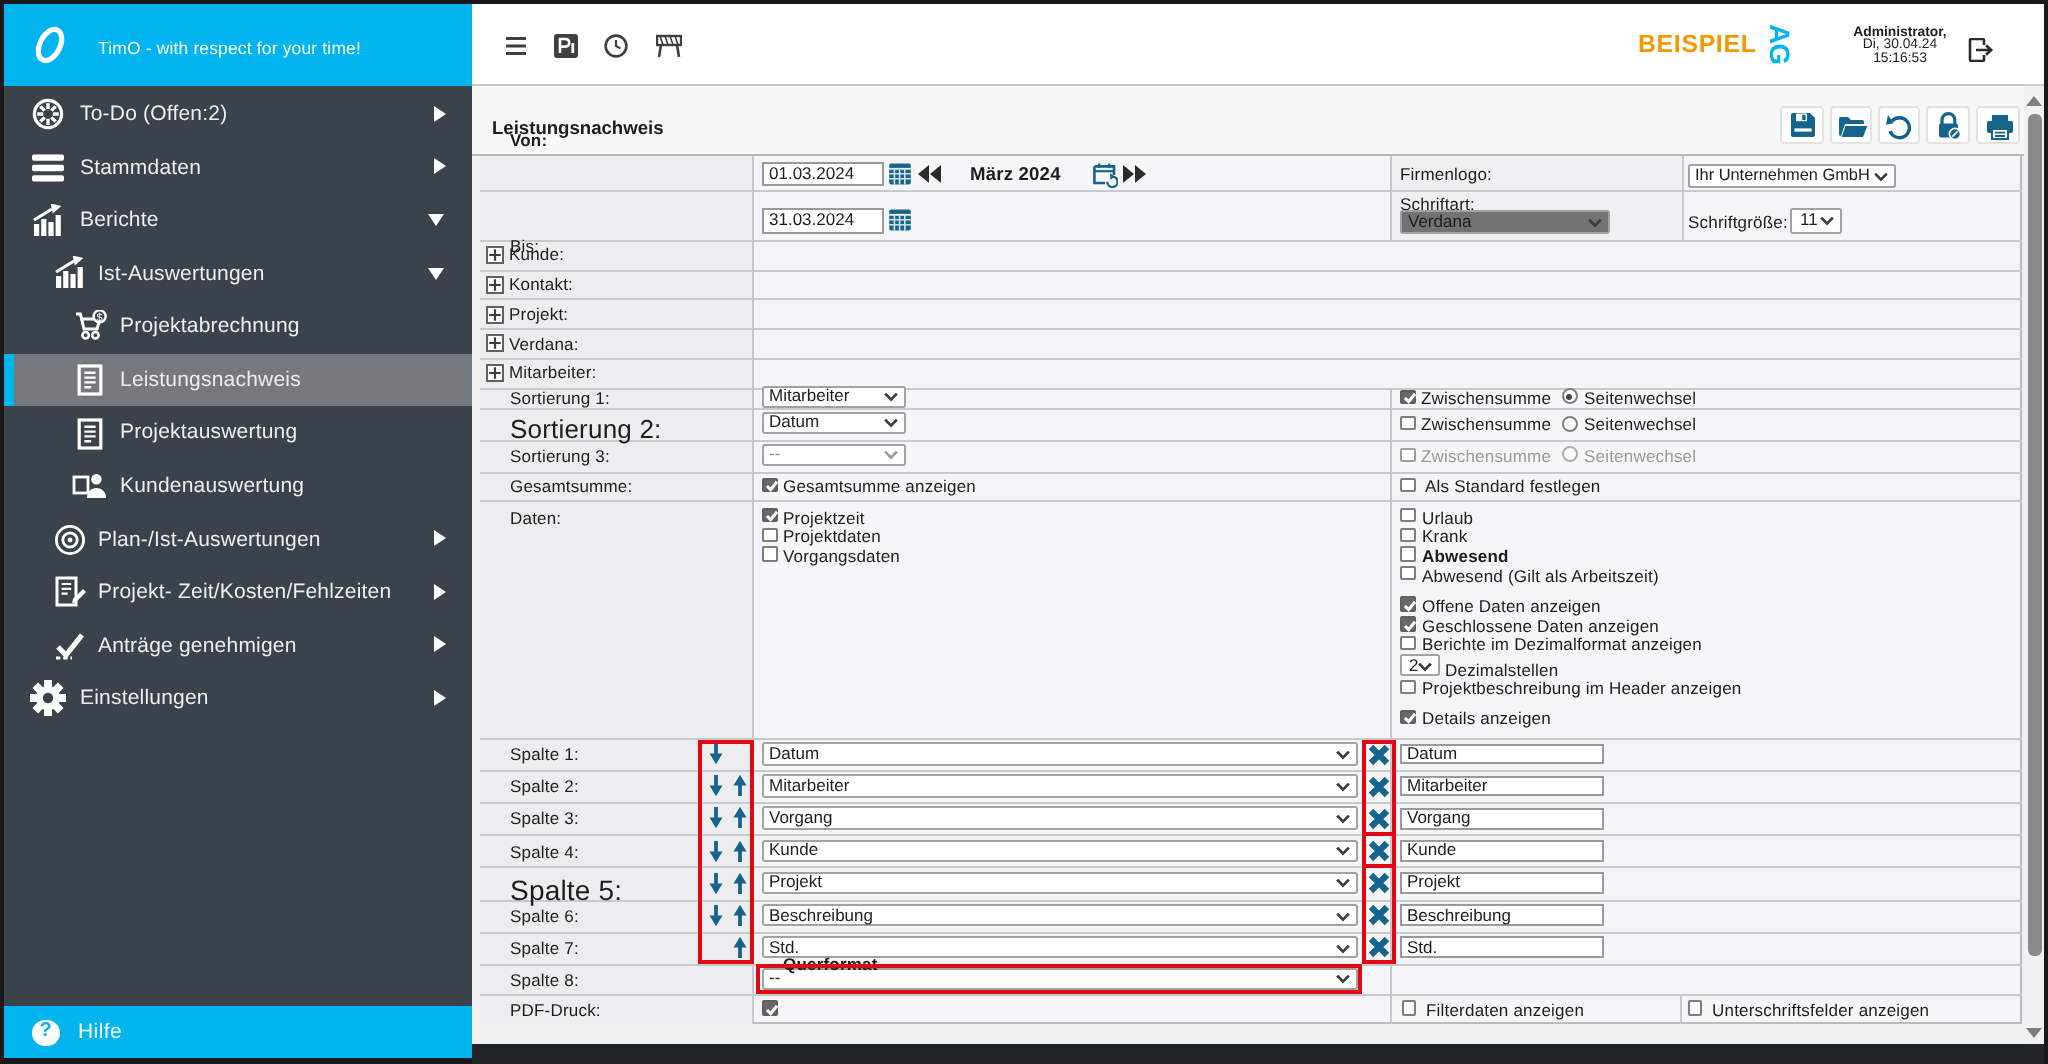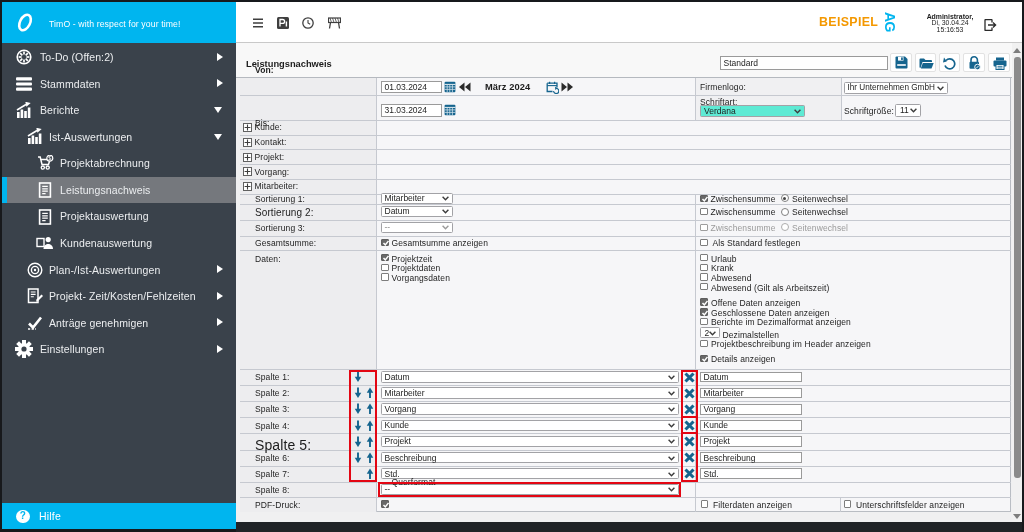--- a/index.html
+++ b/index.html
@@ -138,23 +138,20 @@
 <div style="position:absolute;left:819px;top:14.5px;font-size:12.4px;font-weight:700;color:#f49800;letter-spacing:0.35px;white-space:nowrap;">BEISPIEL</div>
 <div style="position:absolute;left:880px;top:12px;font-size:14px;font-weight:700;color:#00b5ef;transform:rotate(90deg);transform-origin:0 0;letter-spacing:-0.5px;line-height:0.75;margin-left:14.5px;white-space:nowrap;">AG</div>
 <div style="position:absolute;left:912px;top:13.8px;width:76px;text-align:center;font-size:6.9px;color:#1d1d1d;line-height:0.93;"><span style="font-weight:700;">Administrator,</span><br>Di, 30.04.24<br>15:16:53</div>
 <svg width="13" height="12" viewBox="0 0 13 12" style="position:absolute;left:984px;top:18.5px;">
       <path d="M8 3.5 V1.1 Q8 0.5 7.4 0.5 H1.6 Q1 0.5 1 1.1 V10.9 Q1 11.5 1.6 11.5 H7.4 Q8 11.5 8 10.9 V8.5" fill="none" stroke="#2b2b2b" stroke-width="1.3"></path>
       <path d="M4 6 H11 M9 3.6 L11.6 6 L9 8.4" fill="none" stroke="#2b2b2b" stroke-width="1.3"></path>
     </svg>
 <div style="position:absolute;left:236px;top:43px;width:786px;height:479px;background:#f0f0f1;"></div>
 <div style="position:absolute;left:236px;top:43px;width:786px;height:34.7px;background:#f8f8f8;border-bottom:1px solid #b5b9bf;box-sizing:border-box;"></div>
 <div style="position:absolute;left:246px;top:58.5px;font-size:9.3px;font-weight:700;color:#1d1d1d;letter-spacing:0px;white-space:nowrap;">Leistungsnachweis</div>
-<div style="position:absolute;left:719.5px;top:55.5px;width:168.5px;height:14.5px;background:#fff;border:1px solid #9a9a9a;box-sizing:border-box;">
-      <div style="position:absolute;left:3px;top:50%;transform:translateY(-54%);font-size:8.5px;color:#1d1d1d;white-space:nowrap;">Standard</div>
-    </div>
 <div style="position:absolute;left:890px;top:52.5px;width:21.5px;height:19.5px;background:#fff;border:1px solid #e2e2e2;border-radius:2px;box-sizing:border-box;">
       <svg width="13" height="13" viewBox="0 0 13 13" style="position:absolute;left:3.5px;top:2.5px;">
         <path d="M0.5 1.5 Q0.5 0.5 1.5 0.5 H10 L12.5 3 V11.5 Q12.5 12.5 11.5 12.5 H1.5 Q0.5 12.5 0.5 11.5 Z" fill="#15648e"></path>
         <rect x="3" y="0.8" width="5.5" height="3.8" fill="#fff"></rect>
         <rect x="6.1" y="1.4" width="1.7" height="2.6" fill="#15648e"></rect>
         <rect x="2.2" y="8.2" width="8.6" height="1.6" fill="#fff"></rect>
       </svg>
     </div>
 <div style="position:absolute;left:914.5px;top:52.5px;width:21.5px;height:19.5px;background:#fff;border:1px solid #e2e2e2;border-radius:2px;box-sizing:border-box;">
       <svg width="15" height="12" viewBox="0 0 15 12" style="position:absolute;left:3px;top:3.5px;">
@@ -249,21 +246,21 @@
 <div style="position:absolute;left:380.5px;top:104.0px;width:61px;height:12.5px;background:#fff;border:1px solid #9a9a9a;box-sizing:border-box;">
       <div style="position:absolute;left:3px;top:50%;transform:translateY(-54%);font-size:8.5px;color:#1d1d1d;white-space:nowrap;">31.03.2024</div>
     </div>
 <svg width="12" height="12" viewBox="0 0 12 12" style="position:absolute;left:444px;top:104.0px;">
       <rect x="0.6" y="0.8" width="10.8" height="10.4" rx="1" fill="#15648e"></rect>
       <path d="M0.6 3.4 H11.4" stroke="#ffffff" stroke-width="0.9"></path>
       <path d="M3.2 3.4 V11.2 M5.8 3.4 V11.2 M8.4 3.4 V11.2" stroke="#cfe0ea" stroke-width="0.8"></path>
       <path d="M0.6 5.9 H11.4 M0.6 8.4 H11.4" stroke="#cfe0ea" stroke-width="0.8"></path>
     </svg>
 <div style="position:absolute;left:700px;top:97.3px;font-size:8.5px;font-weight:400;color:#1d1d1d;letter-spacing:0.1px;white-space:nowrap;">Schriftart:</div>
-<div style="position:absolute;left:700px;top:105.0px;width:104.5px;height:11.5px;background:#5eead4;border:1px solid #a2a2a6;border-radius:1.5px;box-sizing:border-box;">
+<div style="position:absolute;left:700px;top:105.0px;width:104.5px;height:11.5px;background:#737373;border:1px solid #a2a2a6;border-radius:1.5px;box-sizing:border-box;">
       <div style="position:absolute;left:3px;top:50%;transform:translateY(-54%);font-size:8.5px;color:#1d1d1d;white-space:nowrap;">Verdana</div>
       <svg width="7" height="5" viewBox="0 0 7 5" style="position:absolute;right:3px;top:50%;margin-top:-2px;">
         <path d="M0.6 0.8 L3.5 3.8 L6.4 0.8" fill="none" stroke="#3c3c3c" stroke-width="1.4"></path>
       </svg>
     </div>
 <div style="position:absolute;left:844px;top:105.6px;font-size:8.5px;font-weight:400;color:#1d1d1d;letter-spacing:0.1px;white-space:nowrap;">Schriftgröße:</div>
 <div style="position:absolute;left:895px;top:104.0px;width:25.5px;height:12.5px;background:#fff;border:1px solid #a2a2a6;border-radius:1.5px;box-sizing:border-box;">
       <div style="position:absolute;left:4px;top:50%;transform:translateY(-54%);font-size:8.5px;color:#1d1d1d;white-space:nowrap;">11</div>
       <svg width="7" height="5" viewBox="0 0 7 5" style="position:absolute;right:3px;top:50%;margin-top:-2px;">
         <path d="M0.6 0.8 L3.5 3.8 L6.4 0.8" fill="none" stroke="#3c3c3c" stroke-width="1.4"></path>
@@ -281,21 +278,21 @@
 <div style="position:absolute;left:254.5px;top:137.25px;font-size:8.5px;font-weight:400;color:#1d1d1d;letter-spacing:0.1px;white-space:nowrap;">Kontakt:</div>
 <svg width="9" height="9" viewBox="0 0 9 9" style="position:absolute;left:243px;top:152.75px;">
       <rect x="0.5" y="0.5" width="8" height="8" fill="#ffffff" stroke="#606060"></rect>
       <path d="M4.5 1.6 V7.4 M1.6 4.5 H7.4" stroke="#3e3e3e" stroke-width="1.1"></path>
     </svg>
 <div style="position:absolute;left:254.5px;top:151.95px;font-size:8.5px;font-weight:400;color:#1d1d1d;letter-spacing:0.1px;white-space:nowrap;">Projekt:</div>
 <svg width="9" height="9" viewBox="0 0 9 9" style="position:absolute;left:243px;top:167.45px;">
       <rect x="0.5" y="0.5" width="8" height="8" fill="#ffffff" stroke="#606060"></rect>
       <path d="M4.5 1.6 V7.4 M1.6 4.5 H7.4" stroke="#3e3e3e" stroke-width="1.1"></path>
     </svg>
-<div style="position:absolute;left:254.5px;top:166.64999999999998px;font-size:8.5px;font-weight:400;color:#1d1d1d;letter-spacing:0.1px;white-space:nowrap;">Vorgang:</div>
+<div style="position:absolute;left:254.5px;top:166.64999999999998px;font-size:8.5px;font-weight:400;color:#1d1d1d;letter-spacing:0.1px;white-space:nowrap;">Verdana:</div>
 <svg width="9" height="9" viewBox="0 0 9 9" style="position:absolute;left:243px;top:182.15px;">
       <rect x="0.5" y="0.5" width="8" height="8" fill="#ffffff" stroke="#606060"></rect>
       <path d="M4.5 1.6 V7.4 M1.6 4.5 H7.4" stroke="#3e3e3e" stroke-width="1.1"></path>
     </svg>
 <div style="position:absolute;left:254.5px;top:181.35px;font-size:8.5px;font-weight:400;color:#1d1d1d;letter-spacing:0.1px;white-space:nowrap;">Mitarbeiter:</div>
 <div style="position:absolute;left:255px;top:193.95px;font-size:8.5px;font-weight:400;color:#1d1d1d;letter-spacing:0.1px;white-space:nowrap;">Sortierung 1:</div>
 <div style="position:absolute;left:380.5px;top:192.55px;width:72px;height:11.0px;background:#fff;border:1px solid #a2a2a6;border-radius:1.5px;box-sizing:border-box;">
       <div style="position:absolute;left:3px;top:50%;transform:translateY(-54%);font-size:8.5px;color:#1d1d1d;white-space:nowrap;">Mitarbeiter</div>
       <svg width="7" height="5" viewBox="0 0 7 5" style="position:absolute;right:3px;top:50%;margin-top:-2px;">
         <path d="M0.6 0.8 L3.5 3.8 L6.4 0.8" fill="none" stroke="#3c3c3c" stroke-width="1.4"></path>
@@ -304,21 +301,21 @@
 <div style="position:absolute;left:700px;top:194.55px;width:7.5px;height:7.5px;background:#686868;border:1px solid #5e5e5e;border-radius:1px;box-sizing:border-box;">
       <svg width="8" height="8" viewBox="0 0 8 8" style="position:absolute;left:-0.5px;top:-0.5px;">
         <path d="M1.5 4.0 L3.3 5.9 L6.5 1.9" stroke="#fff" stroke-width="1.5" fill="none"></path>
       </svg>
     </div>
 <div style="position:absolute;left:710.5px;top:193.95px;font-size:8.5px;font-weight:400;color:#1d1d1d;letter-spacing:0.1px;white-space:nowrap;">Zwischensumme</div>
 <div style="position:absolute;left:780.5px;top:194.35px;width:8px;height:8px;background:#fff;border:1px solid #808080;border-radius:50%;box-sizing:border-box;">
       <div style="position:absolute;left:1.5px;top:1.5px;width:3px;height:3px;border-radius:50%;background:#444;"></div>
     </div>
 <div style="position:absolute;left:792px;top:193.95px;font-size:8.5px;font-weight:400;color:#1d1d1d;letter-spacing:0.1px;white-space:nowrap;">Seitenwechsel</div>
-<div style="position:absolute;left:255px;top:207.2px;font-size:10px;font-weight:400;color:#1d1d1d;letter-spacing:0.1px;white-space:nowrap;">Sortierung 2:</div>
+<div style="position:absolute;left:255px;top:207.2px;font-size:13px;font-weight:400;color:#1d1d1d;letter-spacing:0.1px;white-space:nowrap;">Sortierung 2:</div>
 <div style="position:absolute;left:380.5px;top:205.8px;width:72px;height:11.0px;background:#fff;border:1px solid #a2a2a6;border-radius:1.5px;box-sizing:border-box;">
       <div style="position:absolute;left:3px;top:50%;transform:translateY(-54%);font-size:8.5px;color:#1d1d1d;white-space:nowrap;">Datum</div>
       <svg width="7" height="5" viewBox="0 0 7 5" style="position:absolute;right:3px;top:50%;margin-top:-2px;">
         <path d="M0.6 0.8 L3.5 3.8 L6.4 0.8" fill="none" stroke="#3c3c3c" stroke-width="1.4"></path>
       </svg>
     </div>
 <div style="position:absolute;left:700px;top:207.8px;width:7.5px;height:7.5px;background:#fff;border:1px solid #7d7d7d;border-radius:1px;box-sizing:border-box;"></div>
 <div style="position:absolute;left:710.5px;top:207.2px;font-size:8.5px;font-weight:400;color:#1d1d1d;letter-spacing:0.1px;white-space:nowrap;">Zwischensumme</div>
 <div style="position:absolute;left:780.5px;top:207.6px;width:8px;height:8px;background:#fff;border:1px solid #808080;border-radius:50%;box-sizing:border-box;"></div>
 <div style="position:absolute;left:792px;top:207.2px;font-size:8.5px;font-weight:400;color:#1d1d1d;letter-spacing:0.1px;white-space:nowrap;">Seitenwechsel</div>
@@ -351,21 +348,21 @@
 <div style="position:absolute;left:391.5px;top:253.5px;font-size:8.5px;font-weight:400;color:#1d1d1d;letter-spacing:0.1px;white-space:nowrap;">Projektzeit</div>
 <div style="position:absolute;left:381px;top:263.5px;width:7.5px;height:7.5px;background:#fff;border:1px solid #7d7d7d;border-radius:1px;box-sizing:border-box;"></div>
 <div style="position:absolute;left:391.5px;top:263.2px;font-size:8.5px;font-weight:400;color:#1d1d1d;letter-spacing:0.1px;white-space:nowrap;">Projektdaten</div>
 <div style="position:absolute;left:381px;top:273.2px;width:7.5px;height:7.5px;background:#fff;border:1px solid #7d7d7d;border-radius:1px;box-sizing:border-box;"></div>
 <div style="position:absolute;left:391.5px;top:272.9px;font-size:8.5px;font-weight:400;color:#1d1d1d;letter-spacing:0.1px;white-space:nowrap;">Vorgangsdaten</div>
 <div style="position:absolute;left:700px;top:253.8px;width:7.5px;height:7.5px;background:#fff;border:1px solid #7d7d7d;border-radius:1px;box-sizing:border-box;"></div>
 <div style="position:absolute;left:711px;top:253.5px;font-size:8.5px;font-weight:400;color:#1d1d1d;letter-spacing:0.1px;white-space:nowrap;">Urlaub</div>
 <div style="position:absolute;left:700px;top:263.5px;width:7.5px;height:7.5px;background:#fff;border:1px solid #7d7d7d;border-radius:1px;box-sizing:border-box;"></div>
 <div style="position:absolute;left:711px;top:263.2px;font-size:8.5px;font-weight:400;color:#1d1d1d;letter-spacing:0.1px;white-space:nowrap;">Krank</div>
 <div style="position:absolute;left:700px;top:273.2px;width:7.5px;height:7.5px;background:#fff;border:1px solid #7d7d7d;border-radius:1px;box-sizing:border-box;"></div>
-<div style="position:absolute;left:711px;top:272.9px;font-size:8.5px;font-weight:400;color:#1d1d1d;letter-spacing:0.1px;white-space:nowrap;">Abwesend</div>
+<div style="position:absolute;left:711px;top:272.9px;font-size:8.5px;font-weight:700;color:#1d1d1d;letter-spacing:0.1px;white-space:nowrap;">Abwesend</div>
 <div style="position:absolute;left:700px;top:282.90000000000003px;width:7.5px;height:7.5px;background:#fff;border:1px solid #7d7d7d;border-radius:1px;box-sizing:border-box;"></div>
 <div style="position:absolute;left:711px;top:282.6px;font-size:8.5px;font-weight:400;color:#1d1d1d;letter-spacing:0.1px;white-space:nowrap;">Abwesend (Gilt als Arbeitszeit)</div>
 <div style="position:absolute;left:700px;top:298.3px;width:7.5px;height:7.5px;background:#686868;border:1px solid #5e5e5e;border-radius:1px;box-sizing:border-box;">
       <svg width="8" height="8" viewBox="0 0 8 8" style="position:absolute;left:-0.5px;top:-0.5px;">
         <path d="M1.5 4.0 L3.3 5.9 L6.5 1.9" stroke="#fff" stroke-width="1.5" fill="none"></path>
       </svg>
     </div>
 <div style="position:absolute;left:711px;top:298.0px;font-size:8.5px;font-weight:400;color:#1d1d1d;letter-spacing:0.1px;white-space:nowrap;">Offene Daten anzeigen</div>
 <div style="position:absolute;left:700px;top:308.0px;width:7.5px;height:7.5px;background:#686868;border:1px solid #5e5e5e;border-radius:1px;box-sizing:border-box;">
       <svg width="8" height="8" viewBox="0 0 8 8" style="position:absolute;left:-0.5px;top:-0.5px;">
@@ -535,21 +532,21 @@
       <svg width="7" height="5" viewBox="0 0 7 5" style="position:absolute;right:3px;top:50%;margin-top:-2px;">
         <path d="M0.6 0.8 L3.5 3.8 L6.4 0.8" fill="none" stroke="#3c3c3c" stroke-width="1.4"></path>
       </svg>
     </div>
 <div style="position:absolute;left:255px;top:499.84999999999997px;font-size:8.5px;font-weight:400;color:#1d1d1d;letter-spacing:0.1px;white-space:nowrap;">PDF-Druck:</div>
 <div style="position:absolute;left:381px;top:500.45px;width:7.5px;height:7.5px;background:#686868;border:1px solid #5e5e5e;border-radius:1px;box-sizing:border-box;">
       <svg width="8" height="8" viewBox="0 0 8 8" style="position:absolute;left:-0.5px;top:-0.5px;">
         <path d="M1.5 4.0 L3.3 5.9 L6.5 1.9" stroke="#fff" stroke-width="1.5" fill="none"></path>
       </svg>
     </div>
-<div style="position:absolute;left:391.5px;top:477px;font-size:8.5px;font-weight:400;color:#1d1d1d;letter-spacing:0.1px;white-space:nowrap;">Querformat</div>
+<div style="position:absolute;left:391.5px;top:477px;font-size:8.5px;font-weight:700;color:#1d1d1d;letter-spacing:0.1px;white-space:nowrap;">Querformat</div>
 <div style="position:absolute;left:700.5px;top:500.45px;width:7.5px;height:7.5px;background:#fff;border:1px solid #7d7d7d;border-radius:1px;box-sizing:border-box;"></div>
 <div style="position:absolute;left:713px;top:499.84999999999997px;font-size:8.5px;font-weight:400;color:#1d1d1d;letter-spacing:0.1px;white-space:nowrap;">Filterdaten anzeigen</div>
 <div style="position:absolute;left:843.5px;top:500.45px;width:7.5px;height:7.5px;background:#fff;border:1px solid #7d7d7d;border-radius:1px;box-sizing:border-box;"></div>
 <div style="position:absolute;left:856px;top:499.84999999999997px;font-size:8.5px;font-weight:400;color:#1d1d1d;letter-spacing:0.1px;white-space:nowrap;">Unterschriftsfelder anzeigen</div>
 <div style="position:absolute;left:348.5px;top:369.5px;width:28px;height:112px;border:2.5px solid #e30613;box-sizing:border-box;background:transparent;"></div>
 <div style="position:absolute;left:681px;top:369.5px;width:16.5px;height:48.5px;border:2.5px solid #e30613;box-sizing:border-box;background:transparent;"></div>
 <div style="position:absolute;left:681px;top:415.5px;width:16.5px;height:18.5px;border:2.5px solid #e30613;box-sizing:border-box;background:transparent;"></div>
 <div style="position:absolute;left:681px;top:431.5px;width:16.5px;height:50px;border:2.5px solid #e30613;box-sizing:border-box;background:transparent;"></div>
 <div style="position:absolute;left:378.3px;top:482.2px;width:302.5px;height:14.8px;border:2.5px solid #e30613;box-sizing:border-box;background:transparent;"></div>
 <div style="position:absolute;left:1011.5px;top:43px;width:10.5px;height:479px;background:#f1f1f1;"></div>

